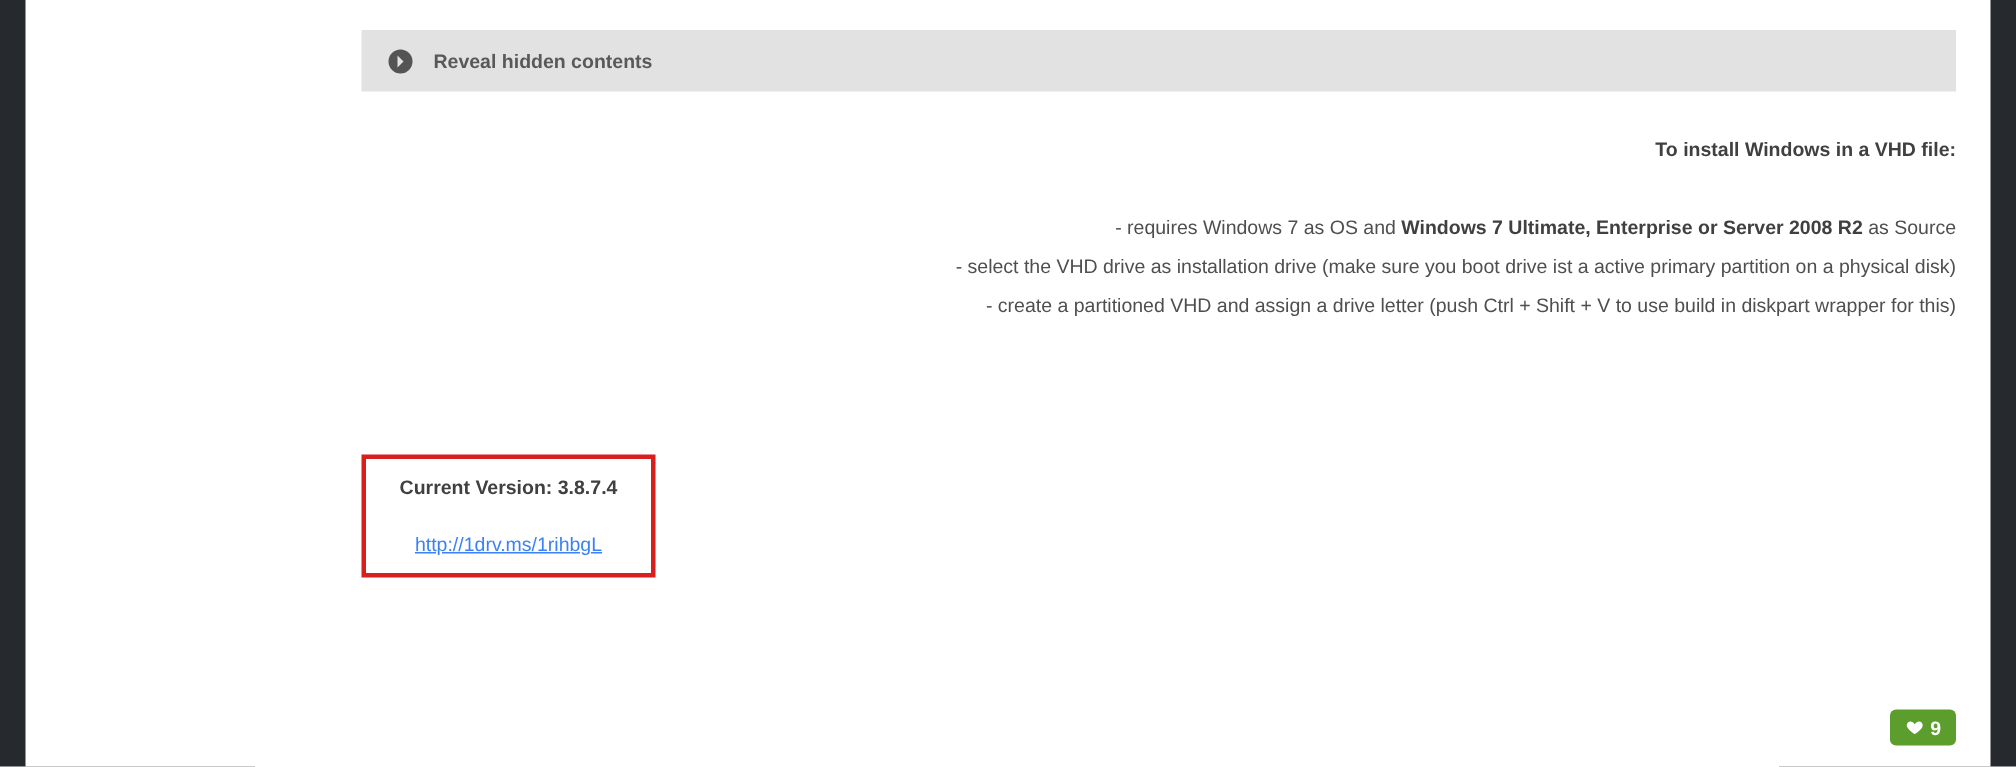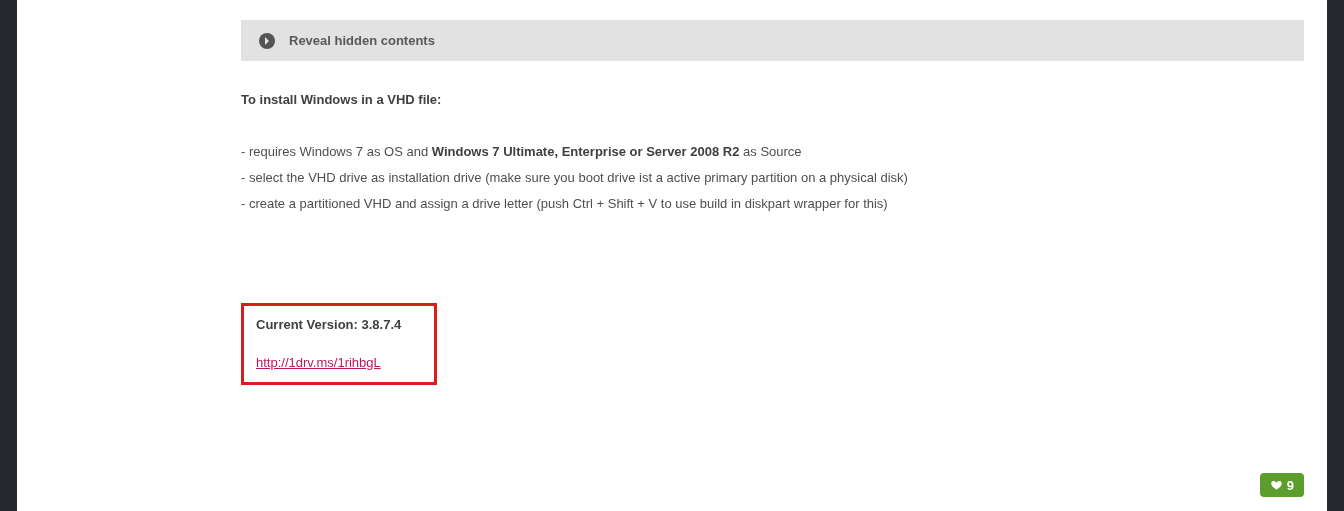--- a/index.html
+++ b/index.html
@@ -46,20 +46,21 @@
     .spoiler .ico svg { display: block; }
     .spoiler-label {
       font-weight: bold;
       color: #595959;
       font-size: 13px;
     }
     .body-text {
       margin-top: 26px;
       line-height: 26px;
       color: #4f4f4f;
+      text-align: right;
     }
     .body-text p { margin: 0; }
     .body-text .heading {
       font-weight: bold;
       color: #404040;
     }
     .body-text .gap { height: 26px; }
     .bold { font-weight: bold; color: #404040; }
     .highlight-box {
       border: 3px solid #d91e1e;
@@ -75,21 +76,21 @@
       color: #404040;
       font-size: 13px;
       line-height: 18px;
     }
     .highlight-box .link {
       margin-top: 20px;
       font-size: 13px;
       line-height: 18px;
     }
     .highlight-box .link a {
-      color: #be185d;
+      color: #3b82f6;
       text-decoration: underline;
     }
     .like-badge {
       position: absolute;
       right: 23px;
       bottom: 14px;
       background: #5b9e2d;
       color: #fff;
       font-weight: bold;
       font-size: 13px;
@@ -122,21 +123,21 @@
       <p class="heading">To install Windows in a VHD file:</p>
       <div class="gap"></div>
       <p>
         <span>- requires Windows 7 as OS and </span><span class="bold">Windows 7 Ultimate, Enterprise or Server 2008 R2</span><span> as Source</span>
       </p>
       <p>- select the VHD drive as installation drive (make sure you boot drive ist a active primary partition on a physical disk)</p>
       <p>- create a partitioned VHD and assign a drive letter (push Ctrl + Shift + V to use build in diskpart wrapper for this)</p>
       <div class="gap"></div>
     </div>
 
-    <div style="position:relative; margin-top:60px; height:82px;">
+    <div style="position:relative; margin-top:60px; height:82px;text-align:center;">
       <div class="highlight-box">
         <div class="cv">Current Version: 3.8.7.4</div>
         <div class="link">
           <a href="#">http://1drv.ms/1rihbgL</a>
         </div>
       </div>
     </div>
 
   </div>
 

